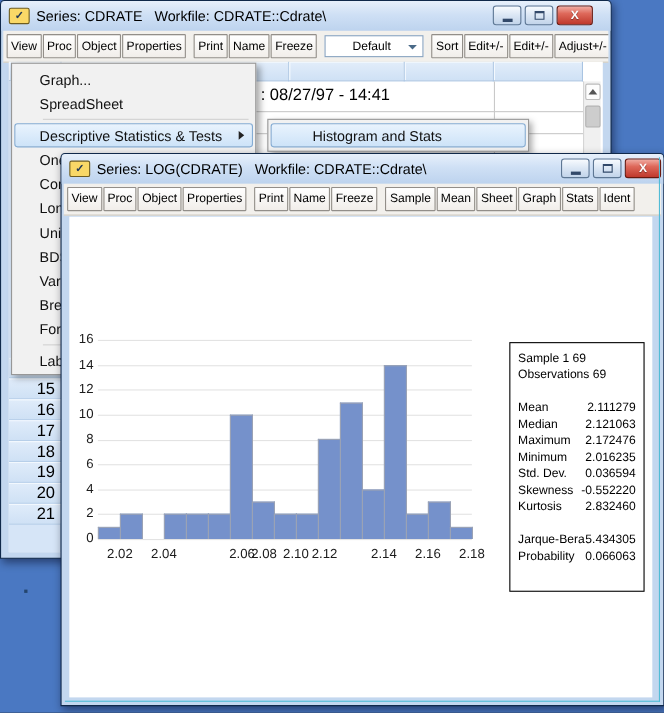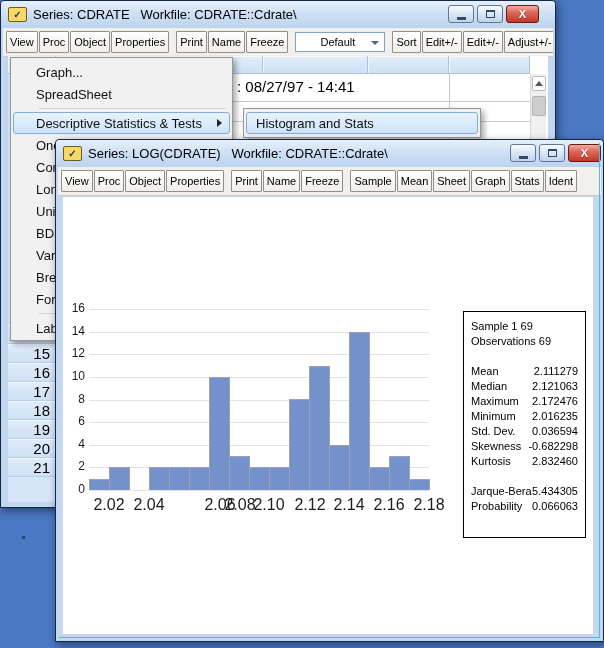--- a/index.html
+++ b/index.html
@@ -70,33 +70,33 @@
          box-shadow:3px 3px 6px rgba(0,0,0,.35);box-sizing:border-box;z-index:3;padding:3px 2px;}
   #menu-popup{left:10px;top:57px;width:223px;height:284px;}
   #submenu-popup{left:243px;top:108px;width:238px;height:30px;}
   .menu-item{position:relative;height:22px;line-height:22px;padding-left:22px;font-size:13px;
              color:#111;border:1px solid transparent;border-radius:3px;box-sizing:border-box;}
   .menu-item.hl{background:linear-gradient(#e9f3fd,#cde3f8);border-color:#84acd4;}
   .menu-sep{height:1px;background:#d2d2d2;margin:3px 4px 3px 26px;}
   .submenu-arrow{position:absolute;right:7px;top:6px;width:0;height:0;
                  border-top:4px solid transparent;border-bottom:4px solid transparent;
                  border-left:5px solid #222;}
-  #submenu-popup .menu-item{padding-left:9px;}
+  #submenu-popup .menu-item{padding-left:37px;}
 
   
   .fg-content{position:absolute;left:7px;top:57px;width:530px;height:437px;background:#fff;overflow:hidden;}
   .accent-r{position:absolute;right:3px;top:3px;bottom:3px;width:1px;background:#52bcd6;z-index:1;}
   .accent-b{position:absolute;right:3px;bottom:3px;left:3px;height:1px;background:#52bcd6;z-index:1;}
   #chart{position:absolute;left:0;top:0;right:0;bottom:0;}
   #plot{position:absolute;left:26px;top:112px;width:340px;height:181px;}
   .c-grid{position:absolute;left:0;width:100%;height:1px;background:#e3e3e3;}
   .c-bar{position:absolute;bottom:0;background:#7591cb;border:1px solid #9aa2b5;
          border-bottom:none;box-sizing:border-box;}
   .ylab{position:absolute;width:22px;text-align:right;font-size:12px;color:#1c1c1c;left:0;}
-  .xlab{position:absolute;width:34px;text-align:center;font-size:16px;color:#1c1c1c;top:299px;}
+  .xlab{position:absolute;width:34px;text-align:center;font-size:12px;color:#1c1c1c;top:299px;}
 
   .stats-box{position:absolute;left:400px;top:114px;width:123px;height:227px;border:1px solid #000;
              background:#fff;box-sizing:border-box;padding:7px 7px 0 7px;font-size:11px;color:#000;}
   .sline{height:15px;line-height:15px;white-space:pre;}
   .sspace{height:15px;}
   .srow{height:15px;line-height:15px;display:flex;justify-content:space-between;}
 </style>
 </head>
 <body>
 
@@ -268,21 +268,21 @@
           <div class="ylab" style="top: 195px;">8</div>
           <div class="ylab" style="top: 172px;">10</div>
           <div class="ylab" style="top: 149px;">12</div>
           <div class="ylab" style="top: 127px;">14</div>
           <div class="ylab" style="top: 104px;">16</div>
           <div class="xlab" style="left: 29px;">2.02</div>
           <div class="xlab" style="left: 69px;">2.04</div>
           <div class="xlab" style="left: 109px; margin-left: 31px;">2.06</div>
           <div class="xlab" style="left: 160px;">2.08</div>
           <div class="xlab" style="left: 189px;">2.10</div>
-          <div class="xlab" style="left: 230px;">2.12</div>
+          <div class="xlab" style="left: 215px;">2.12</div>
           <div class="xlab" style="left: 269px;">2.14</div>
           <div class="xlab" style="left: 309px;">2.16</div>
           <div class="xlab" style="left: 349px;">2.18</div>
         </div>
       <div class="stats-box" id="stats-panel">
           <div class="sline">Sample 1 69</div>
           <div class="sline">Observations 69</div>
           <div class="sspace"></div>
           <div class="srow">
             <span>Mean</span>
@@ -299,21 +299,21 @@
           <div class="srow">
             <span>Minimum</span>
             <span>2.016235</span>
           </div>
           <div class="srow">
             <span>Std. Dev.</span>
             <span>0.036594</span>
           </div>
           <div class="srow">
             <span>Skewness</span>
-            <span>-0.682298</span>
+            <span>-0.552220</span>
           </div>
           <div class="srow">
             <span>Kurtosis</span>
             <span>2.832460</span>
           </div>
           <div class="sspace"></div>
           <div class="srow">
             <span>Jarque-Bera</span>
             <span>5.434305</span>
           </div>

